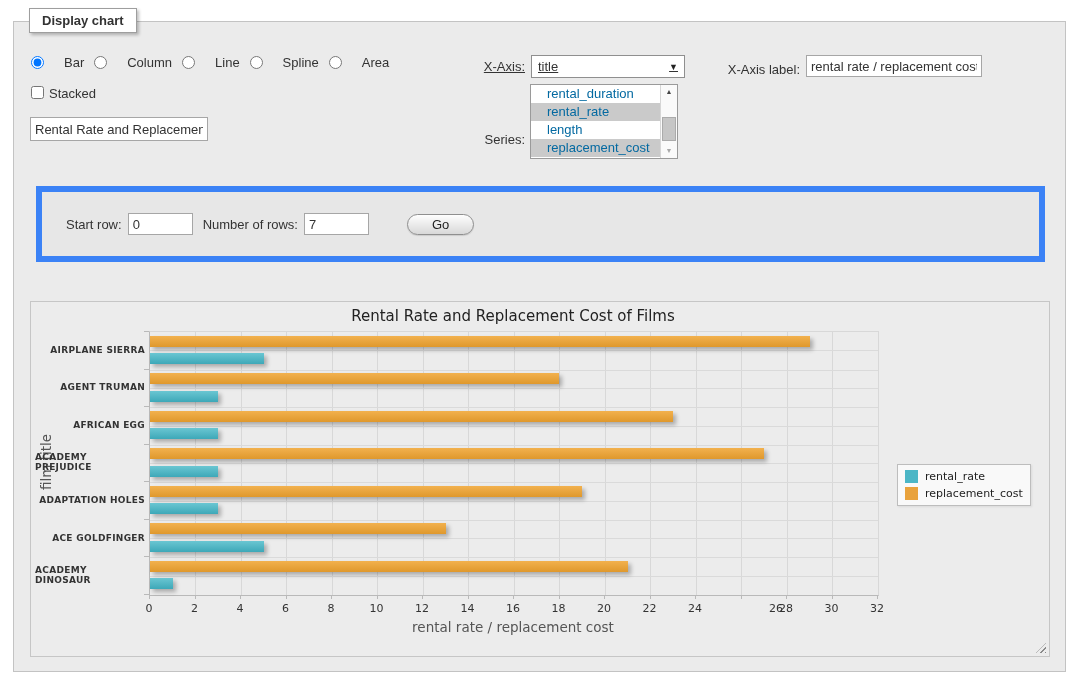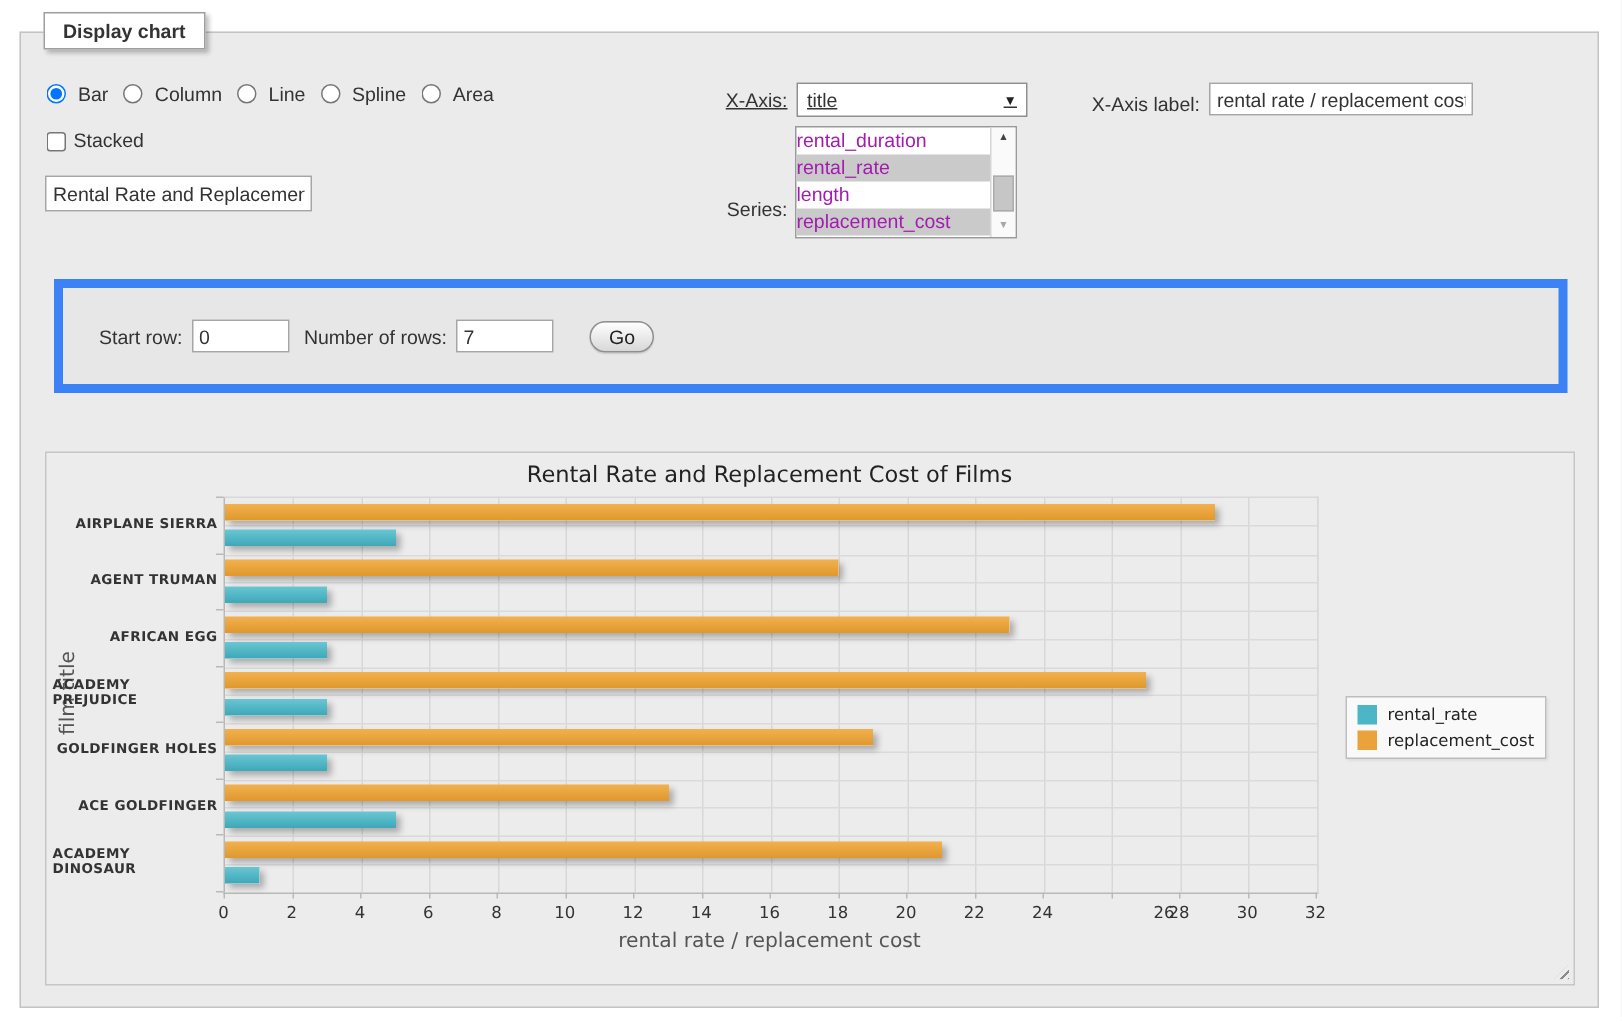--- a/index.html
+++ b/index.html
@@ -14,23 +14,23 @@
     background:#ebebeb;border:1px solid #c3c3c3;
   }
   .fieldset-legend{
     position:absolute;left:15px;top:-14px;background:#ffffff;
     border:1px solid #9e9e9e;padding:4px 12px;font-weight:bold;
     font-size:13px;color:#333;box-shadow:2px 2px 3px rgba(0,0,0,0.25);
     white-space:nowrap;
   }
   
   .radio-row{position:absolute;left:17px;top:33px;display:flex;align-items:center;gap:10px;}
-  .radio-row label{display:flex;align-items:center;gap:8px;cursor:default;}
+  .radio-row label{display:flex;align-items:center;gap:20px;cursor:default;}
   .radio-row input{margin:0;}
-  .stacked-row{position:absolute;left:17px;top:64px;display:flex;align-items:flex-end;gap:5px;}
+  .stacked-row{position:absolute;left:17px;top:64px;display:flex;align-items:flex-start;gap:5px;}
   .stacked-row input{margin:0;}
   .title-input{
     position:absolute;left:16px;top:95px;width:168px;height:18px;
     border:1px solid #a6a6a6;padding:2px 4px;font-size:13px;color:#333;
     font-family:"Liberation Sans",sans-serif;background:#fff;
   }
   .ctl-label{font-size:13px;color:#333;}
   .xaxis-row{position:absolute;left:453px;top:33px;display:flex;align-items:center;text-decoration:underline;}
   .xaxis-row .ctl-label{width:58px;text-align:right;margin-right:6px;}
   .select{
@@ -38,21 +38,21 @@
     display:flex;align-items:center;justify-content:space-between;
     padding:0 6px;cursor:default;
   }
   .select .sel-arrow{font-size:9px;color:#222;}
   .series-label{position:absolute;left:445px;top:110px;width:66px;text-align:right;}
   .listbox{
     position:absolute;left:516px;top:62px;width:146px;height:73px;
     background:#fff;border:1px solid #9a9a9a;display:flex;overflow:hidden;
   }
   .lb-options{flex:1;overflow:hidden;}
-  .lb-option{height:18px;line-height:18px;padding-left:0;color:#a21caf;white-space:nowrap;}
+  .lb-option{height:18px;line-height:18px;padding-left:16px;color:#0369a1;white-space:nowrap;}
   .lb-option.selected{background:#cacaca;}
   .lb-scrollbar{width:16px;border-left:1px solid #d6d6d6;background:#fafafa;display:flex;flex-direction:column;}
   .sb-btn{height:14px;font-size:7px;text-align:center;line-height:14px;color:#444;}
   .sb-btn.down{color:#a8a8a8;}
   .sb-track{flex:1;position:relative;}
   .sb-thumb{position:absolute;left:1px;right:1px;top:40%;height:22px;background:#c6c6c6;border:1px solid #ababab;}
   .axislbl-row{position:absolute;left:698px;display:flex;align-items:flex-end;}
   .axislbl-row.r1{top:33px;} .axislbl-row.r2{top:70px;}
   .axislbl-row .ctl-label{width:88px;text-align:right;margin-right:6px;}
   .axis-input{
@@ -65,22 +65,22 @@
     background:#e7e7e7;border:6px solid #3b82f6;box-sizing:border-box;
     display:flex;align-items:center;padding-left:24px;
   }
   .rows-panel .ctl-label{margin-right:6px;}
   .small-input{
     width:55px;height:16px;border:1px solid #a6a6a6;padding:2px 4px;
     font-size:13px;color:#333;font-family:"Liberation Sans",sans-serif;
     background:#fff;margin-right:10px;
   }
   .go-btn{
-    margin-left:14px;border-radius:11px;border:1px solid #8f8f8f;
-    background:linear-gradient(#fefefe,#d8d8d8);padding:2px 12px;
+    margin-left:28px;border-radius:11px;border:1px solid #8f8f8f;
+    background:linear-gradient(#fefefe,#d8d8d8);padding:2px 24px;
     font-size:13px;color:#222;font-family:"Liberation Sans",sans-serif;
     box-shadow:0 1px 1px rgba(0,0,0,0.12);cursor:default;
   }
   
   .chart-panel{
     position:absolute;left:16px;top:279px;width:1018px;height:354px;
     background:#ececec;border:1px solid #c6c6c6;
     font-family:"DejaVu Sans",sans-serif;
   }
   .chart-title{
@@ -242,21 +242,21 @@
         <div class="bar" style="top: 191.357px; left: 0px; width: 295.522px; background: linear-gradient(rgb(242, 177, 78), rgb(223, 152, 44));"></div>
         <div class="bar" style="top: 208.857px; left: 0px; width: 113.522px; background: linear-gradient(rgb(106, 198, 210), rgb(61, 168, 184));"></div>
         <div class="bar" style="top: 228.929px; left: 0px; width: 477.522px; background: linear-gradient(rgb(242, 177, 78), rgb(223, 152, 44));"></div>
         <div class="bar" style="top: 246.429px; left: 0px; width: 22.5225px; background: linear-gradient(rgb(106, 198, 210), rgb(61, 168, 184));"></div>
       </div>
     <div id="cat-labels">
         <div class="cat-label" style="top: 29px; height: 37.5714px;">AIRPLANE SIERRA</div>
         <div class="cat-label" style="top: 66.5714px; height: 37.5714px;">AGENT TRUMAN</div>
         <div class="cat-label" style="top: 104.143px; height: 37.5714px;">AFRICAN EGG</div>
         <div class="cat-label" style="top: 141.714px; height: 37.5714px;">ACADEMY PREJUDICE</div>
-        <div class="cat-label" style="top: 179.286px; height: 37.5714px;">GOLDFINGER HOLES</div>
+        <div class="cat-label" style="top: 179.286px; height: 37.5714px;">ADAPTATION HOLES</div>
         <div class="cat-label" style="top: 216.857px; height: 37.5714px;">ACE GOLDFINGER</div>
         <div class="cat-label" style="top: 254.429px; height: 37.5714px;">ACADEMY DINOSAUR</div>
       </div>
     <div id="x-axis-ticks">
         <div class="xtickmark" style="left: 118px;"></div>
         <div class="xticklabel" style="left: 103px;">0</div>
         <div class="xtickmark" style="left: 163.5px;"></div>
         <div class="xticklabel" style="left: 148.5px;">2</div>
         <div class="xtickmark" style="left: 209px;"></div>
         <div class="xticklabel" style="left: 194px;">4</div>

